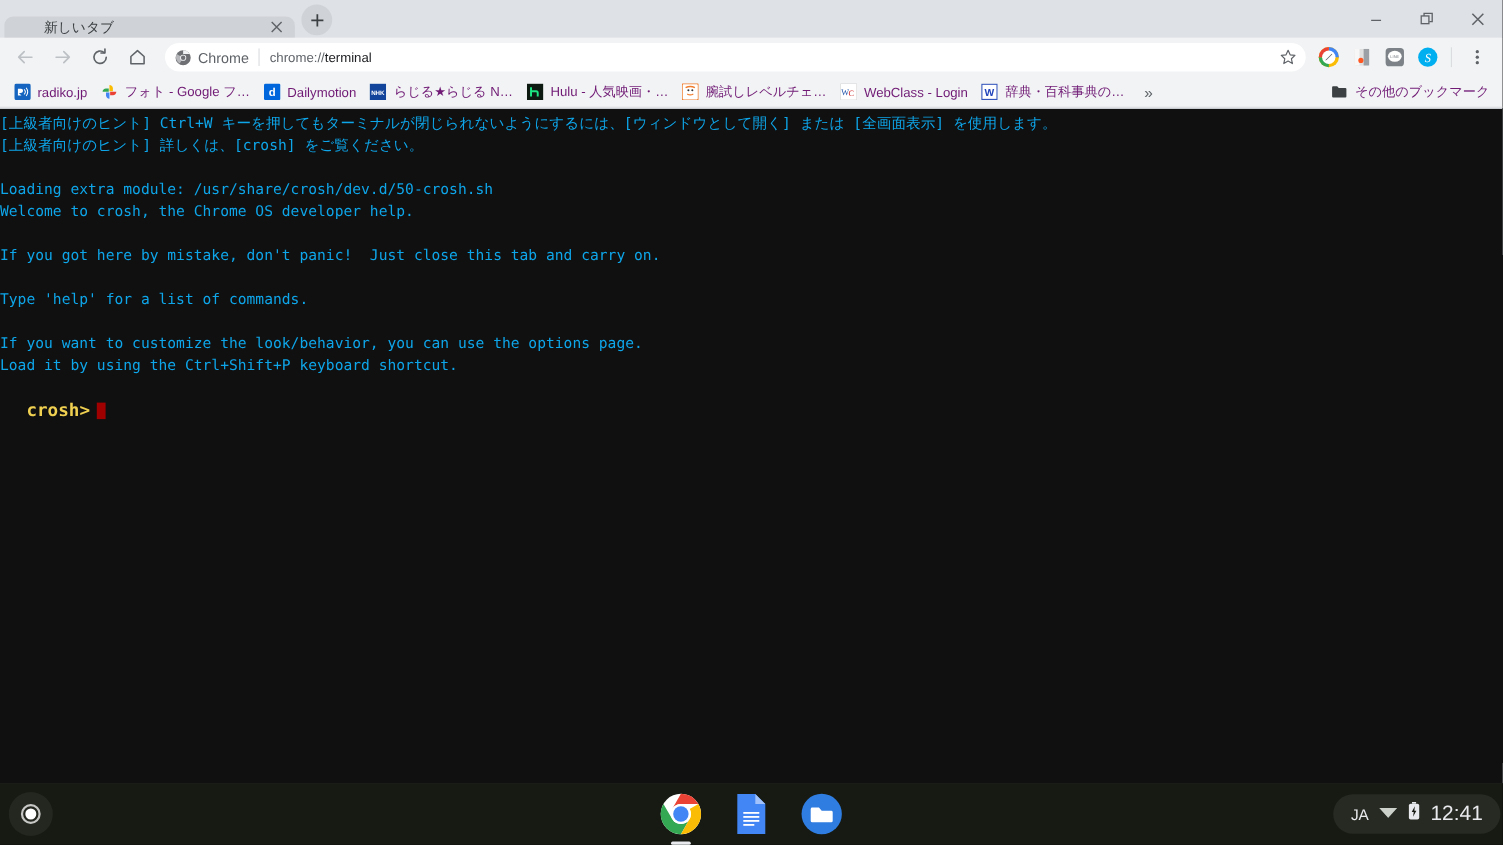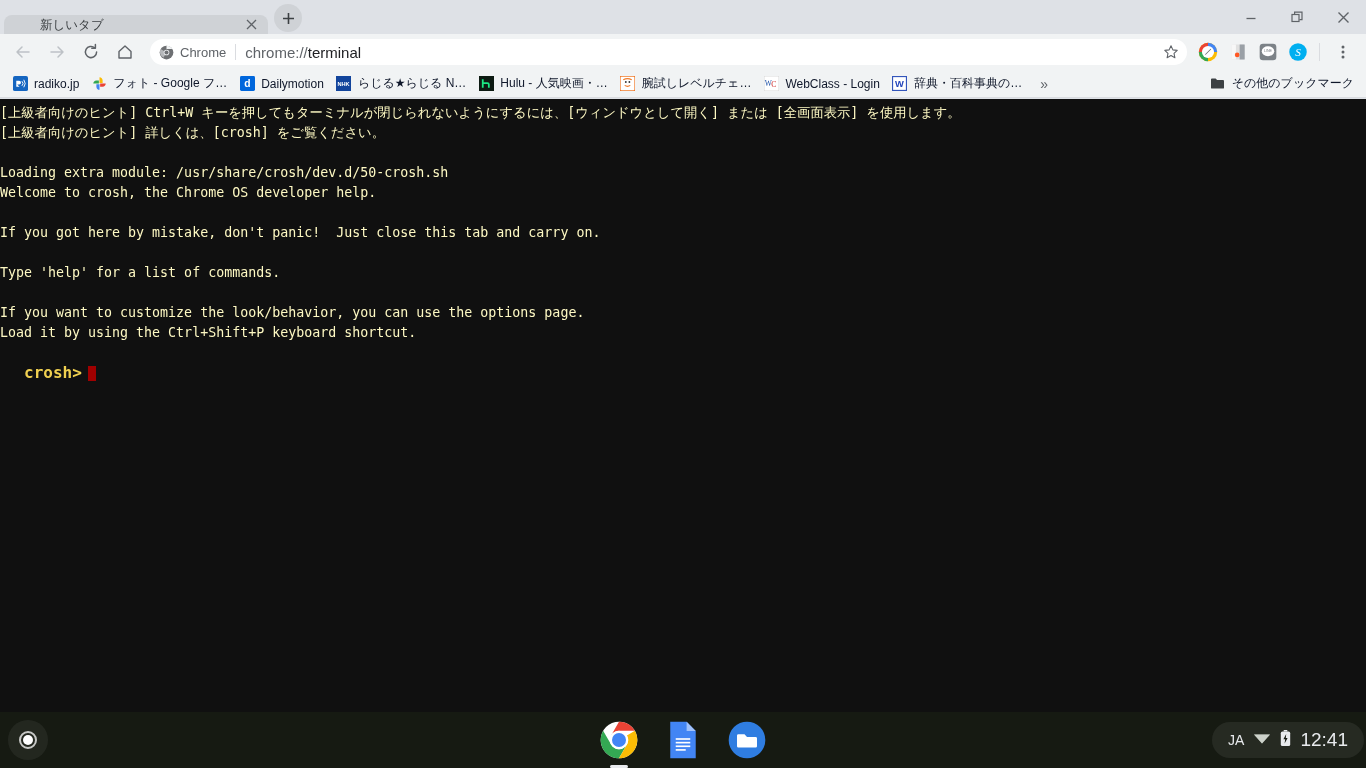--- a/index.html
+++ b/index.html
@@ -67,51 +67,51 @@
   .omnibox {
     flex: 1 1 auto; height: 26px; margin: 0 6px 0 8px;
     background: #fff; border-radius: 13px;
     display: flex; align-items: center; padding: 0 4px 0 8px;
     min-width: 0;
   }
   .omni-chip { display:flex; align-items:center; flex:0 0 auto; }
   .omni-chip .cicon { width:16px; height:16px; margin-right:6px; display:flex;align-items:center;justify-content:center;}
   .omni-chip .clabel { font-size: 13px; color: #5f6368; }
   .omni-div { width:1px; height:16px; background:#dadce0; margin: 0 9px; flex:0 0 1px; }
-  .omni-url { font-size: 15px; color: #5f6368; white-space: nowrap; overflow:hidden; text-overflow:ellipsis; flex:1 1 auto; }
+  .omni-url { font-size: 12px; color: #5f6368; white-space: nowrap; overflow:hidden; text-overflow:ellipsis; flex:1 1 auto; }
   .omni-url b { color: #202124; font-weight: normal; }
   .omnibox .star { width: 24px; height:24px; flex:0 0 24px; display:flex;align-items:center;justify-content:center; color:#5f6368;}
   .ext { width: 26px; height: 26px; margin: 0 2px; flex:0 0 26px; display:flex;align-items:center;justify-content:center; }
   .tbdiv { width:1px; height:18px; background:#dadce0; margin:0 6px; flex:0 0 1px;}
 
   
   .bookmarks {
     height: 28px; background: #f1f3f4;
     display: flex; align-items: center; padding: 0 6px;
     border-bottom: 1px solid #dadce0; position: relative;
   }
   .bm {
     display: flex; align-items: center; height: 22px;
     padding: 0 6px; border-radius: 4px; flex: 0 0 auto;
     max-width: 160px;
   }
   .bm .bmicon { width:16px;height:16px;flex:0 0 16px;margin-right:6px;display:flex;align-items:center;justify-content:center;}
-  .bm .bmlabel { font-size:12px; color:#0f172a; white-space:nowrap; overflow:hidden; text-overflow:ellipsis; }
+  .bm .bmlabel { font-size:12px; color:#701a75; white-space:nowrap; overflow:hidden; text-overflow:ellipsis; }
   .bm-overflow { margin-left: 4px; color:#5f6368; font-size:14px; padding:0 8px; }
   .bm-other { margin-left: auto; }
 
   
   .terminal {
     position: absolute; left: 0; right: 0; top: 99px; bottom: 0;
     background: #101010; overflow: hidden;
     padding: 4px 0 0 0;
   }
   .term-line {
     font-family: "DejaVu Sans Mono", "Liberation Mono", monospace;
-    font-size: 13.3px; line-height: 20px; color: #fef9c3;
+    font-size: 13.3px; line-height: 20px; color: #0ea5e9;
     white-space: pre; padding-left: 0px;
   }
   .term-line.blank { color: transparent; }
   .prompt-line { display:flex; align-items:center; line-height:20px; }
   .prompt-txt {
     font-family: "DejaVu Sans Mono", "Liberation Mono", monospace;
     font-size: 16px; font-weight: bold; color: #f0d050; white-space: pre; padding-left: 24px;
   }
   .cursor { width: 8px; height: 15px; background: #a00000; margin-left: 6px; display:inline-block; }
 

